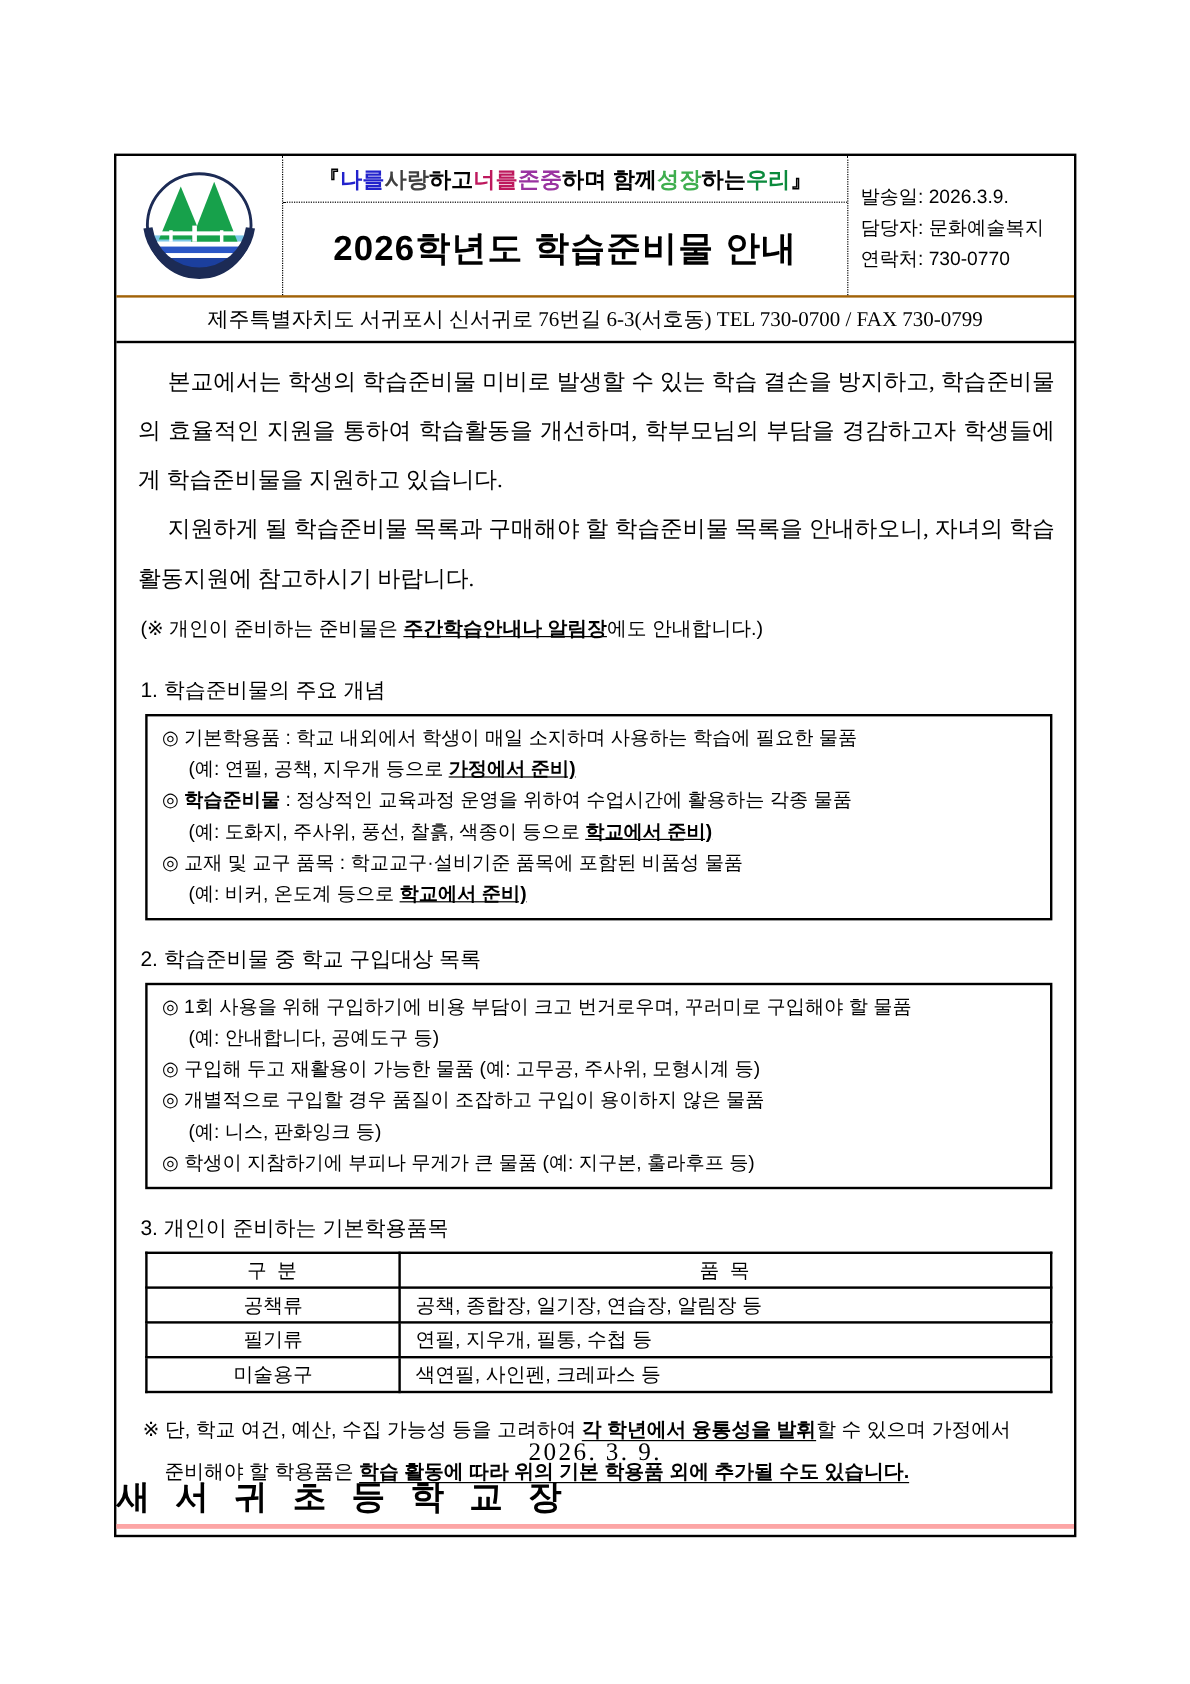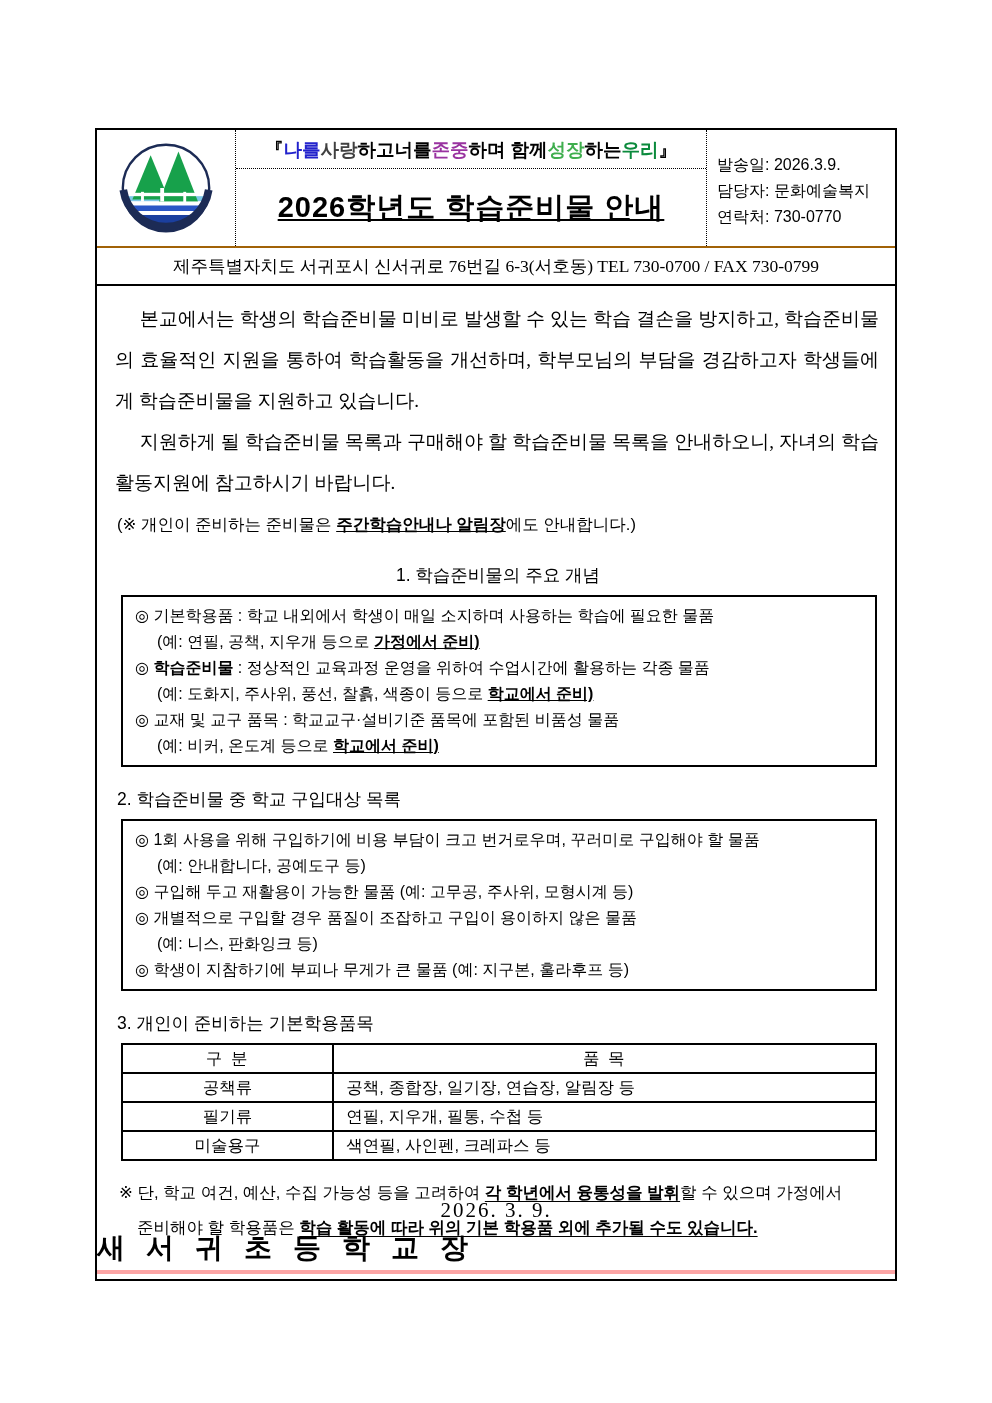--- a/index.html
+++ b/index.html
@@ -4,31 +4,31 @@
 <style>
   html,body{margin:0;padding:0;background:#ffffff;}
   body{width:992px;height:1403px;position:relative;font-family:"Liberation Sans","DejaVu Sans",sans-serif;color:#000;}
   .doc-border{position:absolute;left:95px;top:128px;width:802px;height:1153px;border:2px solid #000;box-sizing:border-box;background:#fff;}
   
   .doc-header{display:flex;height:116px;box-sizing:border-box;}
   .logo-cell{width:138px;display:flex;align-items:center;justify-content:center;box-sizing:border-box;}
   .logo-cell svg{width:96px;height:96px;}
   .title-cell{flex:1;display:flex;flex-direction:column;border-left:1px dotted #000;border-right:1px dotted #000;box-sizing:border-box;}
   .slogan{height:38px;display:flex;align-items:center;justify-content:center;border-bottom:1px dotted #000;font-weight:bold;font-size:18.5px;letter-spacing:0px;white-space:nowrap;}
-  .doc-title{flex:1;display:flex;align-items:center;justify-content:center;font-size:29px;font-weight:bold;letter-spacing:1px;text-decoration:underline;}
+  .doc-title{flex:1;display:flex;align-items:center;justify-content:center;font-size:29px;font-weight:bold;letter-spacing:1px;}
   .contact-cell{width:188px;box-sizing:border-box;padding:22px 8px 0 10px;font-size:16px;line-height:26px;}
   .contact-row{white-space:nowrap;}
   
   .address-bar{height:40px;border-top:2px solid #a16207;border-bottom:2px solid #000;display:flex;align-items:center;justify-content:center;font-family:"Liberation Serif","DejaVu Serif",serif;font-size:17.5px;box-sizing:border-box;white-space:nowrap;}
   
   .doc-main{padding:12px 16px 0 18px;}
   .body-par{font-family:"Liberation Serif","DejaVu Serif",serif;font-size:19px;line-height:41px;margin:0;text-indent:1.3em;text-align:justify;word-break:break-all;}
   .note-par{font-size:16.5px;margin:6px 0 0 2px;line-height:30px;}
   .sec-head{font-size:17.5px;margin:20px 0 8px 2px;}
-  .sec-head.first{margin-top:24px;text-align:center;}
+  .sec-head.first{margin-top:24px;}
   .rule-box{border:2px solid #000;margin:0 2px 0 6px;padding:6px 0 6px 12px;}
   .box-line{font-size:16px;line-height:26px;white-space:nowrap;}
   .box-line.indent{padding-left:22px;}
   
   .supply-table{border-collapse:collapse;width:99%;margin:2px 2px 0 6px;}
   .supply-table th,.supply-table td{border:2px solid #000;font-weight:normal;font-size:16.5px;height:27px;padding:0;}
   .supply-table th{text-align:center;letter-spacing:2px;}
   .col-cat{width:28%;text-align:center;}
   .col-items{text-align:left;padding-left:12px !important;}
   
@@ -68,21 +68,21 @@
         </g>
         <path d="M5.5 52 A 45 45 0 0 0 94.5 52" fill="none" stroke="#1c2b55" stroke-width="8"></path>
       </svg>
     </div>
     <div class="title-cell">
       <div class="slogan">
           <span>『</span>
           <span style="color: rgb(34, 34, 204);">나를 </span>
           <span style="color: #404040;">사랑</span>
           <span>하고 </span>
-          <span style="color: #000000;">너를 </span>
+          <span style="color: #be185d;">너를 </span>
           <span style="color: rgb(153, 51, 160);">존중</span>
           <span>하며 함께 </span>
           <span style="color: rgb(63, 174, 78);">성장</span>
           <span>하는 </span>
           <span style="color: rgb(11, 138, 60);">우리</span>
           <span>』</span>
         </div>
       <div class="doc-title">2026학년도 학습준비물 안내</div>
     </div>
     <div class="contact-cell">

